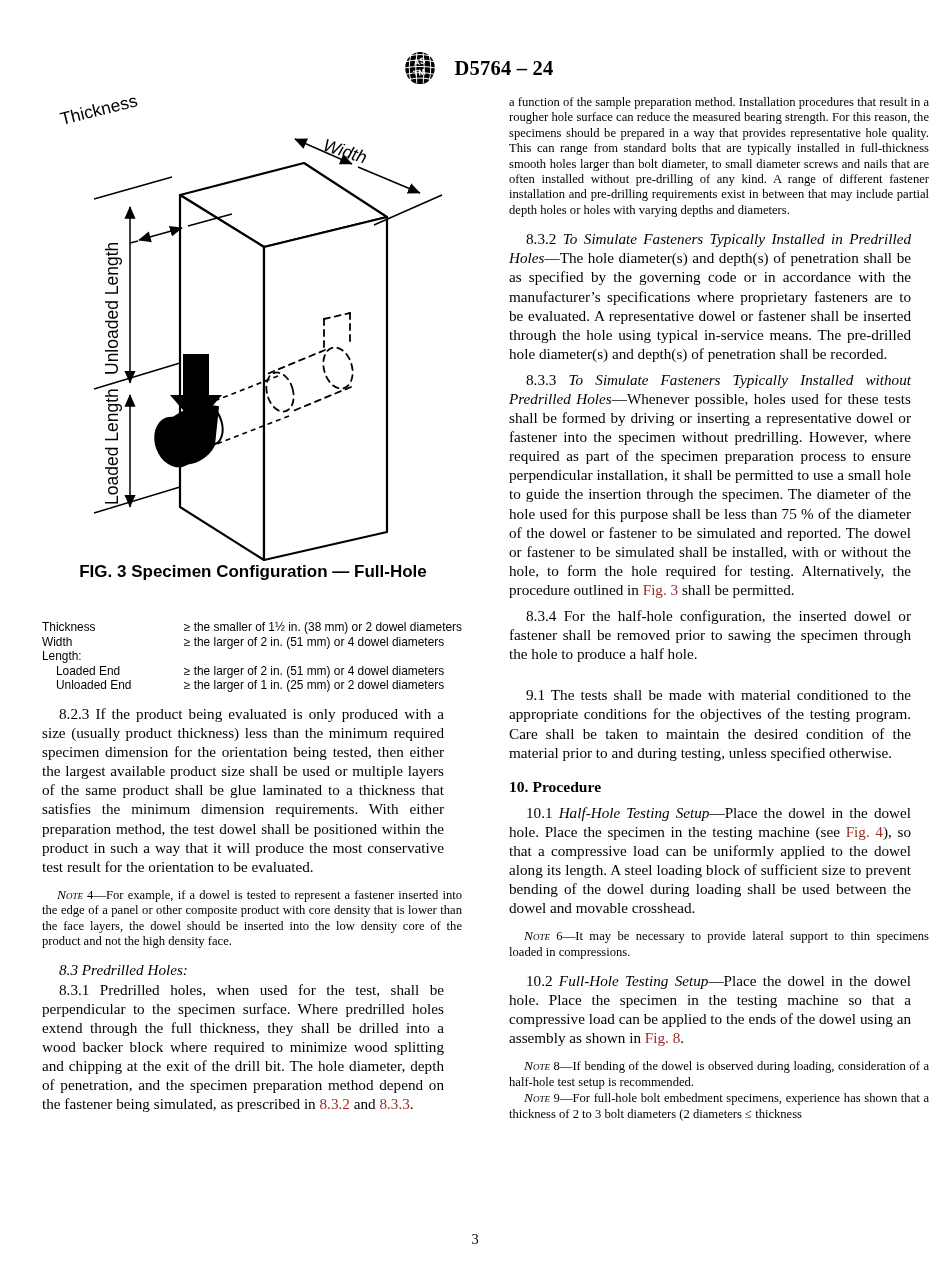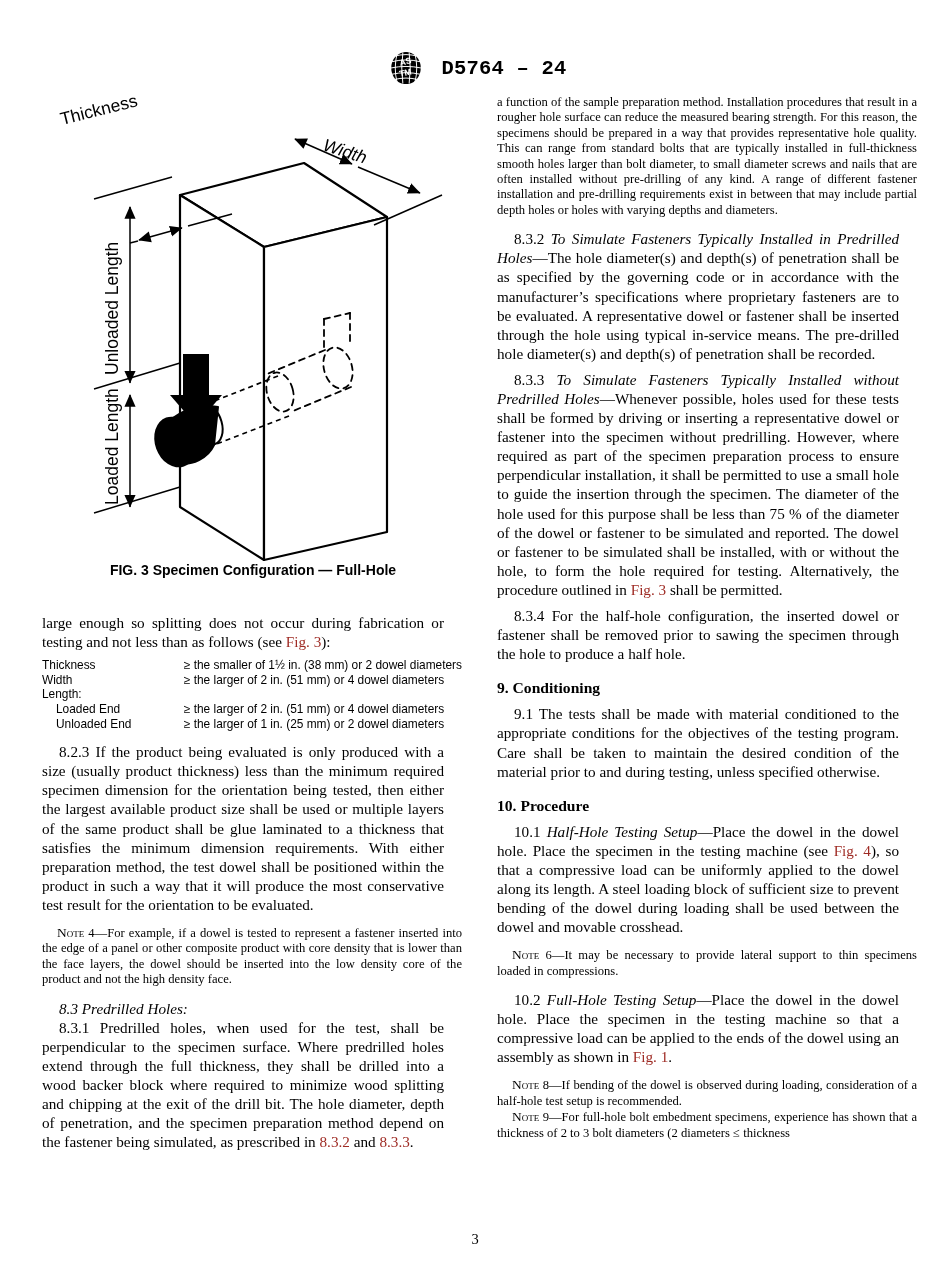--- a/index.html
+++ b/index.html
@@ -26,36 +26,36 @@
     position: absolute;
     top: 48px; left: 0; right: 0;
     display: flex;
     align-items: center;
     justify-content: center;
     gap: 12px;
     height: 40px;
   }
   .astm-logo { width: 46px; height: 34px; display: block; }
   .header-title {
-    font-family: Liberation Mono, monospace;
+    font-family: Liberation Serif, serif;
     font-weight: bold;
     font-size: 20.5px;
     letter-spacing: 0.2px;
     white-space: nowrap;
   }
 
   
   .col {
     position: absolute;
     top: 95px;
     width: 420px;
     text-align: justify;
   }
   .col-left  { left: 42px; }
-  .col-right { left: 497px; }
+  .col-right { left: 509px; }
 
   p.body {
     font-size: 15.2px;
     line-height: 19.1px;
     margin: 0 18px 0 0;
     text-align: justify;
     text-justify: inter-word;
     hyphens: manual;
   }
   p.body.indent { text-indent: 17px; }
@@ -75,37 +75,38 @@
     font-size: 15.6px;
     line-height: 19px;
     margin: 0;
     text-align: left;
   }
   .ital { font-style: italic; }
   .xref { color: #9e2a23; }
   .smallcaps {
     font-variant: small-caps;
     font-size: 13.4px;
+    font-style: italic;
   }
 
   
   .figure-wrap {
     position: absolute;
     top: 95px; left: 42px;
     width: 422px; height: 500px;
   }
   .figure-svg { display: block; width: 422px; height: 490px; }
   .fig-caption {
     position: absolute;
     top: 562px; left: 42px;
     width: 422px;
     text-align: center;
     font-family: "Liberation Sans", sans-serif;
     font-weight: bold;
-    font-size: 14px;
+    font-size: 17px;
   }
 
   
   .spec-table {
     font-family: "Liberation Sans", sans-serif;
     font-size: 11.9px;
     line-height: 14.6px;
     border-collapse: collapse;
     width: 100%;
   }
@@ -219,21 +220,20 @@
         <line x1="52" y1="418" x2="138" y2="392"></line>
       </g>
       <text x="0" y="0" font-family="Liberation Sans, sans-serif" font-size="17.5" transform="translate(76,410) rotate(-90)">Loaded Length</text>
     </svg>
   </div>
 
   <div class="fig-caption">FIG. 3  Specimen Configuration — Full-Hole</div>
 
   <div class="col col-left" style="top:613px;">
 
-    <p class="body"><span>large enough so splitting does not occur during fabrication or testing and not less than as follows (see </span><span class="xref">Fig. 3</span><span>):</span></p>
 
     <div class="gap-s"></div>
 
     <table class="spec-table">
       <tbody>
         <tr>
           <td class="label">Thickness</td>
           <td>≥ the smaller of 1½ in. (38 mm) or 2 dowel diameters</td>
         </tr>
         <tr>
@@ -284,41 +284,40 @@
     <div class="gap-s"></div>
 
     <p class="body indent"><span>8.3.3  </span><span class="ital">To Simulate Fasteners Typically Installed without Predrilled Holes</span><span>—Whenever possible, holes used for these tests shall be formed by driving or inserting a representative dowel or fastener into the specimen without predrilling. However, where required as part of the specimen preparation process to ensure perpendicular installation, it shall be permitted to use a small hole to guide the insertion through the specimen. The diameter of the hole used for this purpose shall be less than 75 % of the diameter of the dowel or fastener to be simulated and reported. The dowel or fastener to be simulated shall be installed, with or without the hole, to form the hole required for testing. Alternatively, the procedure outlined in </span><span class="xref">Fig. 3</span><span> shall be permitted.</span></p>
 
     <div class="gap-s"></div>
 
     <p class="body indent">8.3.4  For the half-hole configuration, the inserted dowel or fastener shall be removed prior to sawing the specimen through the hole to produce a half hole.</p>
 
     <div class="gap-l"></div>
 
-    <h2 class="section">9.  Conditioning</h2>
 
     <div class="gap-s"></div>
 
     <p class="body indent">9.1  The tests shall be made with material conditioned to the appropriate conditions for the objectives of the testing program. Care shall be taken to maintain the desired condition of the material prior to and during testing, unless specified otherwise.</p>
 
     <div class="gap-l"></div>
 
     <h2 class="section">10.  Procedure</h2>
 
     <div class="gap-s"></div>
 
     <p class="body indent"><span>10.1  </span><span class="ital">Half-Hole Testing Setup</span><span>—Place the dowel in the dowel hole. Place the specimen in the testing machine (see </span><span class="xref">Fig. 4</span><span>), so that a compressive load can be uniformly applied to the dowel along its length. A steel loading block of sufficient size to prevent bending of the dowel during loading shall be used between the dowel and movable crosshead.</span></p>
 
     <div class="gap-m"></div>
 
     <p class="note"><span class="smallcaps">Note</span><span> 6—</span><span>It may be necessary to provide lateral support to thin specimens loaded in compressions.</span></p>
 
     <div class="gap-m"></div>
 
-    <p class="body indent"><span>10.2  </span><span class="ital">Full-Hole Testing Setup</span><span>—Place the dowel in the dowel hole. Place the specimen in the testing machine so that a compressive load can be applied to the ends of the dowel using an assembly as shown in </span><span class="xref">Fig. 1</span><span>.</span></p>
+    <p class="body indent"><span>10.2  </span><span class="ital">Full-Hole Testing Setup</span><span>—Place the dowel in the dowel hole. Place the specimen in the testing machine so that a compressive load can be applied to the ends of the dowel using an assembly as shown in </span><span class="xref">Fig. 8</span><span>.</span></p>
 
     <div class="gap-m"></div>
 
 
     <p class="note"><span class="smallcaps">Note</span><span> 8—</span><span>If bending of the dowel is observed during loading, consideration of a half-hole test setup is recommended.</span></p>
 
     <p class="note"><span class="smallcaps">Note</span><span> 9—</span><span>For full-hole bolt embedment specimens, experience has shown that a thickness of 2 to 3 bolt diameters (2 diameters ≤ thickness</span></p>
   </div>
 
   <div class="page-number">3</div>

